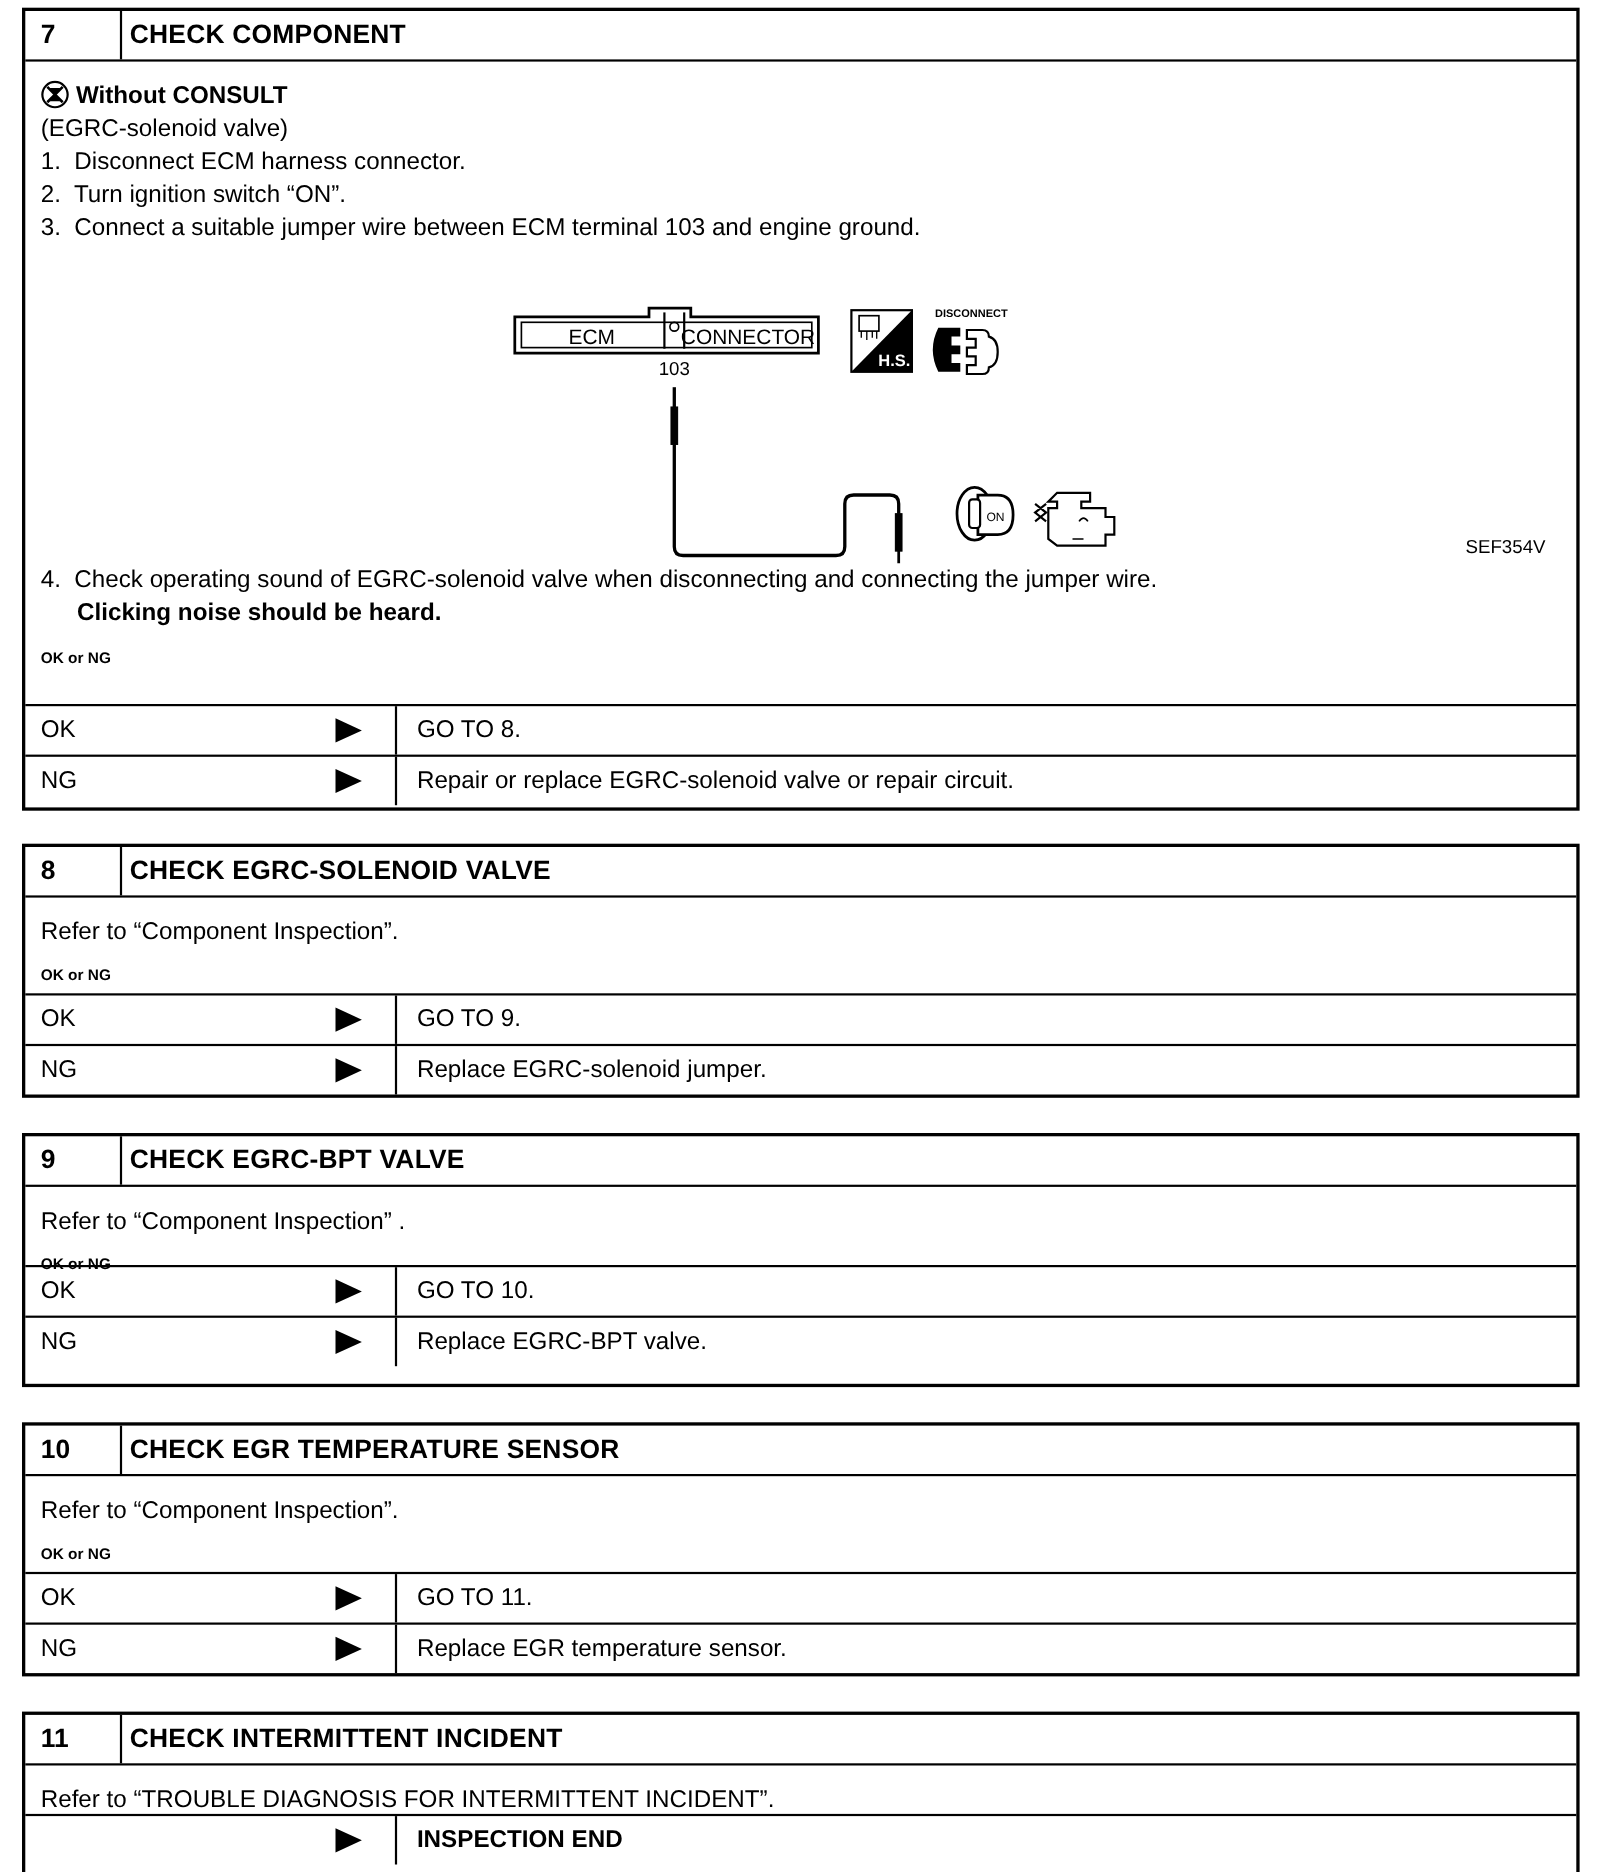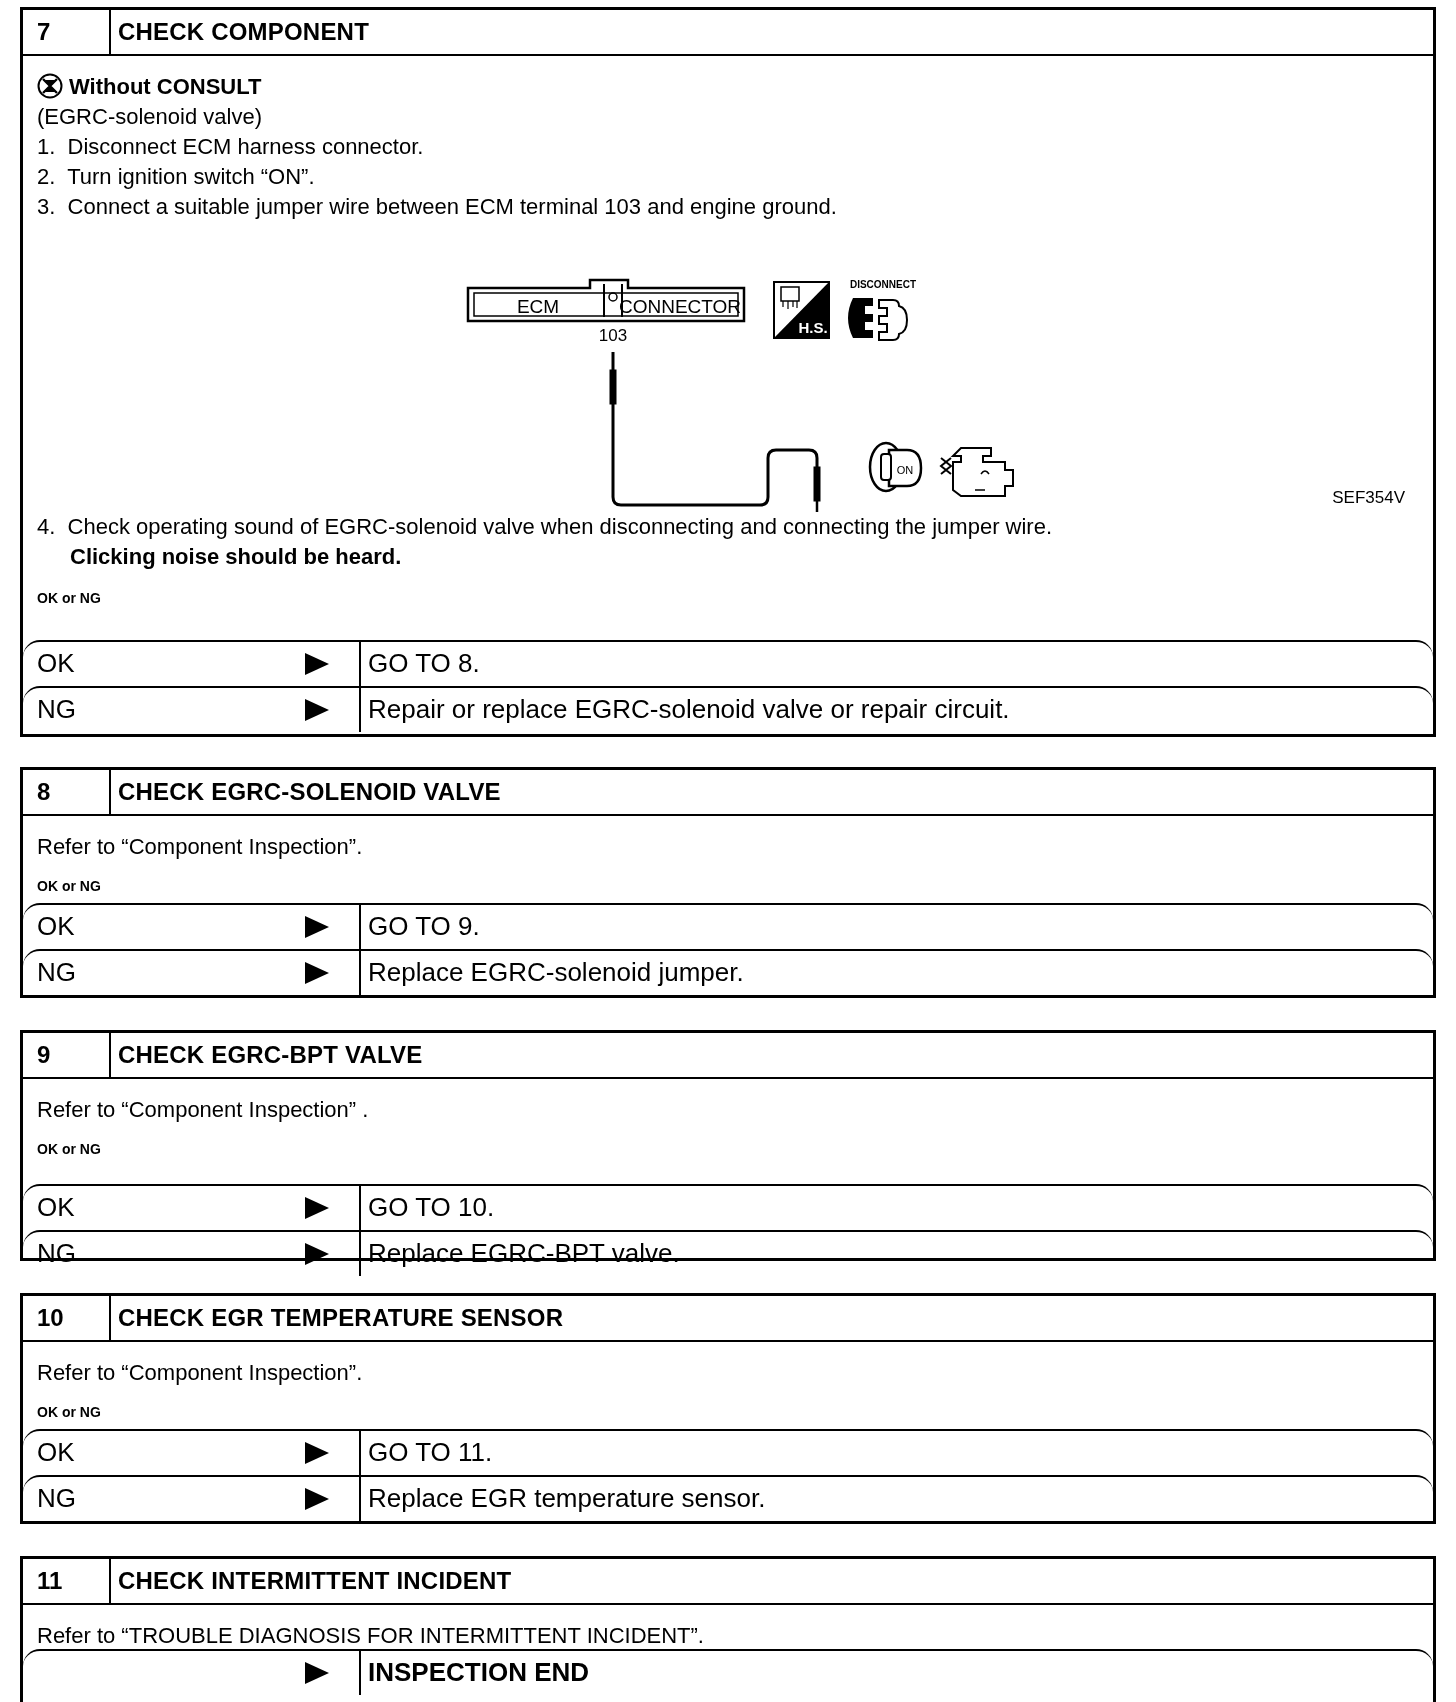--- a/index.html
+++ b/index.html
@@ -11,24 +11,24 @@
       position: absolute; left: 20px; width: 1416px;
       border: 3px solid #000; box-sizing: border-box; background: #fff;
     }
     .hdr { display: flex; height: 44px; border-bottom: 2px solid #000; }
     .hdr .num { width: 88px; border-right: 2px solid #000; font-weight: bold; font-size: 24px; padding: 8px 0 0 14px; box-sizing: border-box; }
     .hdr .title { flex: 1; font-weight: bold; font-size: 24px; padding: 8px 0 0 7px; box-sizing: border-box; letter-spacing: 0.2px; }
     .body { position: relative; font-size: 22px; padding: 16px 14px 0 14px; box-sizing: border-box; }
     .line { height: 30px; line-height: 30px; }
     .bold { font-weight: bold; }
     .okng-title { text-align: left; font-weight: bold; font-size: 14px; height: 44px; line-height: 40px; }
-    .row { display: flex; height: 44px; border-top: 2px solid #000; font-size: 26px; border-radius: 17px; }
+    .row { display: flex; height: 44px; border-top: 2px solid #000; font-size: 22px; }
     .row .lbl { width: 336px; padding-left: 14px; line-height: 42px; box-sizing: border-box; position: relative; }
     .row .lbl .arrow { position: absolute; right: 30px; top: 11px; width: 0; height: 0; border-top: 11px solid transparent; border-bottom: 11px solid transparent; border-left: 24px solid #000; }
-    .row .act { flex: 1; border-left: 2px solid #000; padding-left: 7px; line-height: 42px; box-sizing: border-box; }
+    .row .act { flex: 1; border-left: 2px solid #000; padding-left: 18px; line-height: 42px; box-sizing: border-box; }
     .diagram { position: relative; height: 290px; }
     .code { position: absolute; right: 14px; bottom: 4px; font-size: 17px; }
     .inline-icon { display: inline-block; width: 26px; height: 26px; vertical-align: -5px; margin-right: 6px; }
   </style>
 </head>
 <body>
 
 <div class="box" style="top:7px; height:730px;">
   <div class="hdr">
     <div class="num">7</div>
@@ -135,21 +135,21 @@
     <div class="lbl"><span>NG</span><span class="arrow"></span></div>
     <div class="act">Replace EGRC-solenoid jumper.</div>
   </div>
 </div>
 
 <div class="box" style="top:1030px; height:231px;">
   <div class="hdr">
     <div class="num">9</div>
     <div class="title">CHECK EGRC-BPT VALVE</div>
   </div>
-  <div class="body" style="height:105px;">
+  <div class="body" style="height:71px;">
     <div class="line">Refer to “Component Inspection” .</div>
     <div class="okng-title" style="margin-top:4px;">OK or NG</div>
   </div>
   <div class="row">
     <div class="lbl"><span>OK</span><span class="arrow"></span></div>
     <div class="act">GO TO 10.</div>
   </div>
   <div class="row">
     <div class="lbl"><span>NG</span><span class="arrow"></span></div>
     <div class="act">Replace EGRC-BPT valve.</div>

